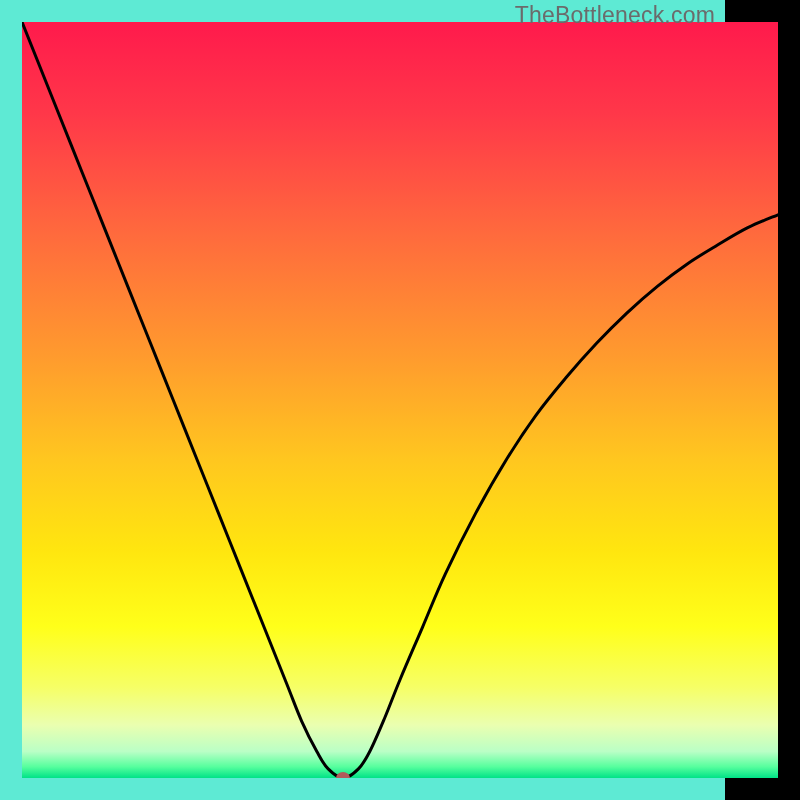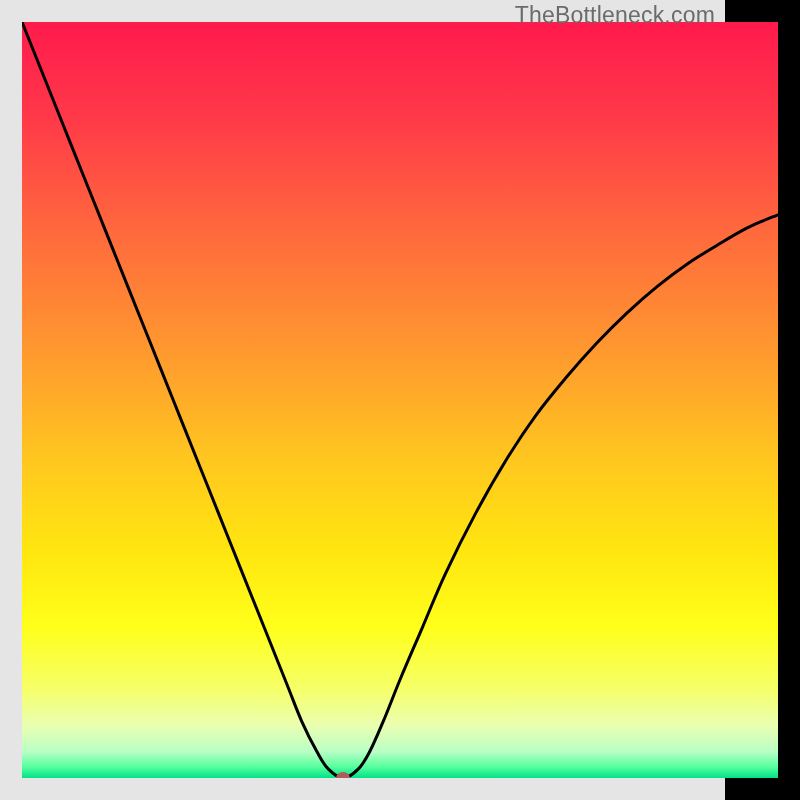--- a/index.html
+++ b/index.html
@@ -8,21 +8,21 @@
     width: 800px;
     height: 800px;
     overflow: hidden;
     background: #000;
     font-family: Arial, Helvetica, sans-serif;
   }
   .frame {
     position: relative;
     width: 725px;
     height: 800px;
-    background: #e5e5e5;
+    background: #5eead4;
   }
   .plot-area {
     position: absolute;
     left: 22px;
     top: 22px;
     width: 756px;
     height: 756px;
     overflow: hidden;
   }
   .gradient {

